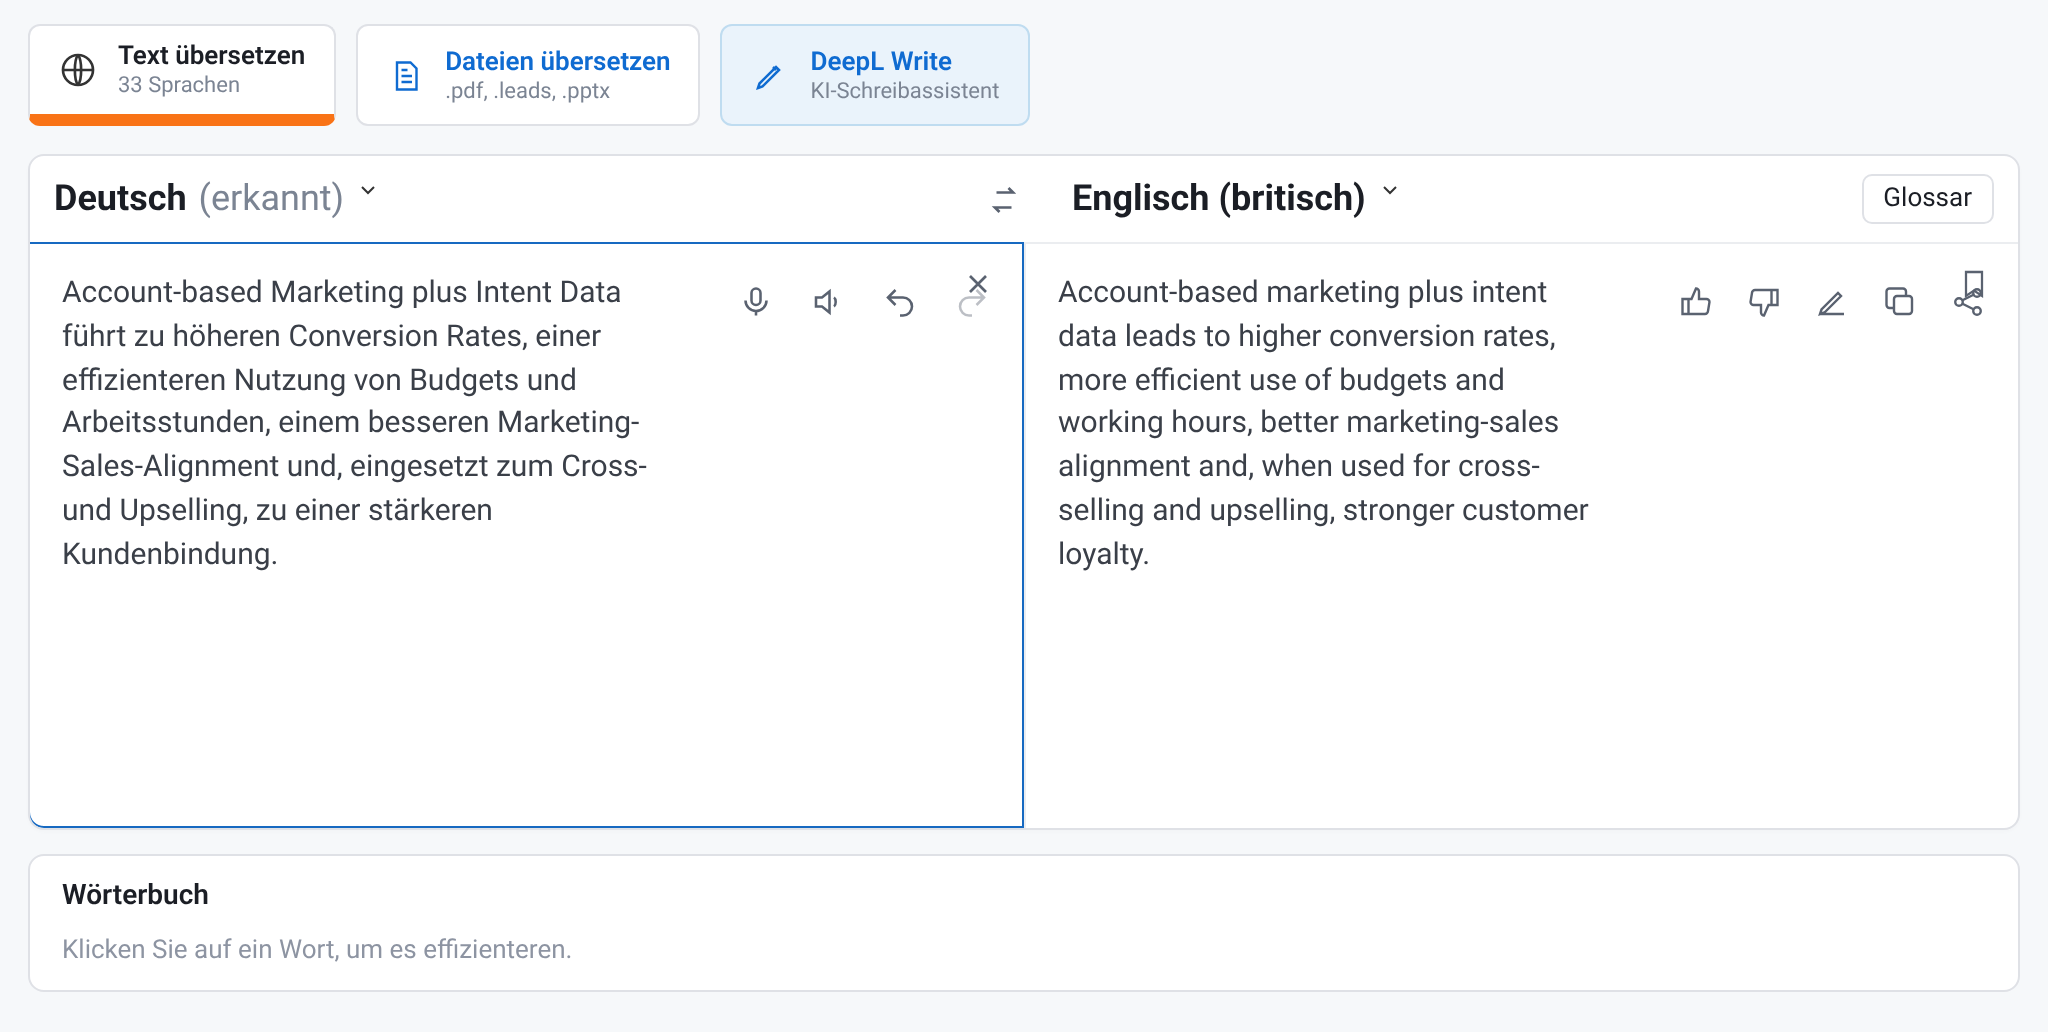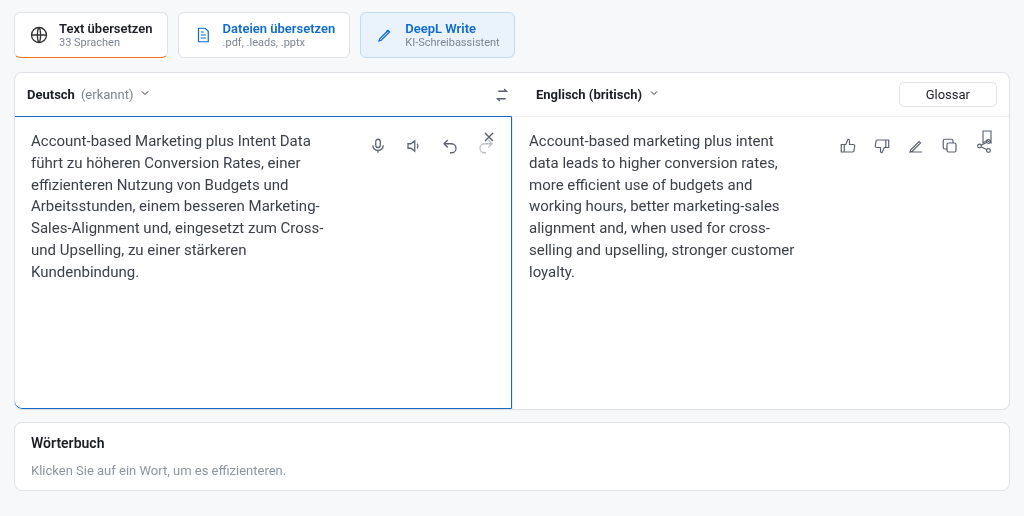--- a/index.html
+++ b/index.html
@@ -12,44 +12,44 @@
     height: 516px;
     overflow: hidden;
   }
   .container { padding: 12px 14px; }
   .tabs-row { display: flex; gap: 10px; margin-bottom: 14px; }
   .tab {
     display: flex; align-items: center; gap: 10px;
     background: #fff; border: 1px solid #dfe1e6; border-radius: 6px;
     padding: 8px 14px; cursor: pointer; min-width: 120px;
   }
-  .tab.active { border-bottom: 1px solid #f97316; }
+  .tab.active { border-bottom: 6px solid #f97316; }
   .tab.write { background: #eaf3fb; border-color: #bfdcf0; }
   .tab-icon { width: 20px; height: 20px; display:flex; align-items:center; justify-content:center; color:#0f6bd1; }
   .tab.active .tab-icon { color:#333; }
   .tab-text .tab-title { font-size:13px; font-weight:600; color:#1b1e25; }
   .tab.files .tab-title, .tab.write .tab-title { color:#0f6bd1; }
   .tab-text .tab-sub { font-size:11px; color:#7b8493; }
   .panel {
     background: #fff; border: 1px solid #dfe1e6; border-radius: 8px;
     overflow: hidden;
     box-shadow: 0 1px 2px rgba(0,0,0,0.02);
   }
   .lang-bar {
     display: flex; align-items: center; height: 44px;
     border-bottom: 1px solid #ebedf0;
     padding: 0 12px;
   }
   .lang-left, .lang-right { flex: 1; display:flex; align-items:center; }
   .lang-right { padding-left: 20px; }
-  .lang-sel { display:flex; align-items:flex-start; gap:6px; cursor:pointer; font-size:13px; }
+  .lang-sel { display:flex; align-items:flex-start; gap:6px; cursor:pointer; font-size:18px; }
   .lang-sel .detected { color:#7b8493; }
   .swap { width: 28px; display:flex; justify-content:center; color:#5a6270; cursor:pointer; }
   .glossar {
-    border: 1px solid #dfe1e6; border-radius:5px; padding:4px 26px;
+    border: 1px solid #dfe1e6; border-radius:5px; padding:4px 10px;
     font-size:13px; color:#1b1e25; cursor:pointer; background:#fff;
   }
   .body-row { display:flex; height: 292px; }
   .col { flex:1; position:relative; padding: 14px 16px 26px 16px; display:flex; flex-direction:row; }
   .col.src { border: 1.5px solid #1669c1; border-radius: 0 0 0 8px; border-top:1.5px solid #1669c1; margin-top:-1px; margin-left:-1px; }
   .col.tgt { border-left: 1px solid #ebedf0; gap: 16px; }
   .text-area {
     flex:1; font-size:15px; line-height:1.45; color:#3a3f48;
     white-space: pre-wrap; padding-right: 28px;
   }

